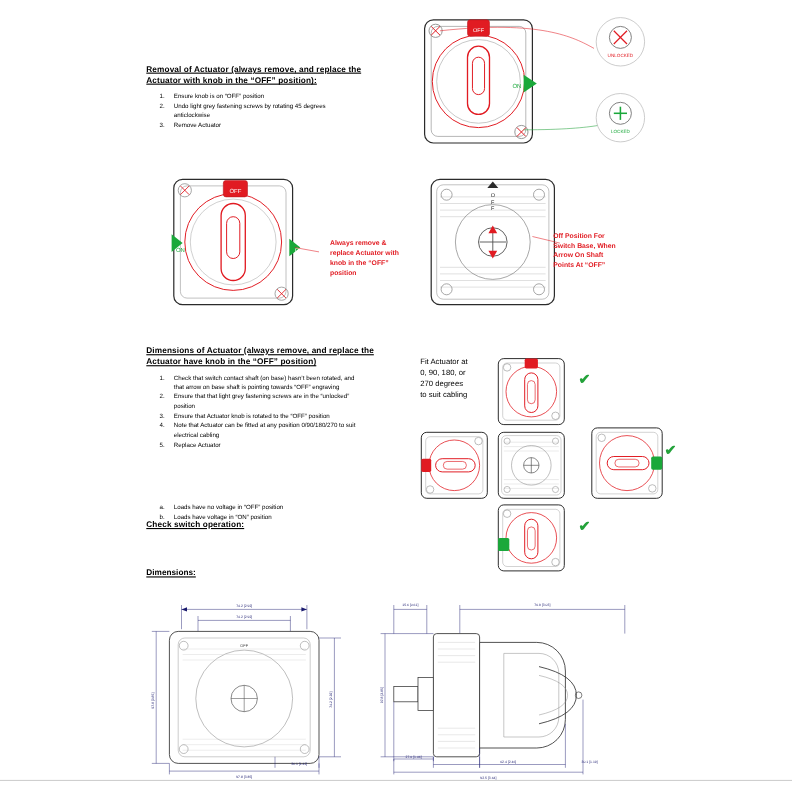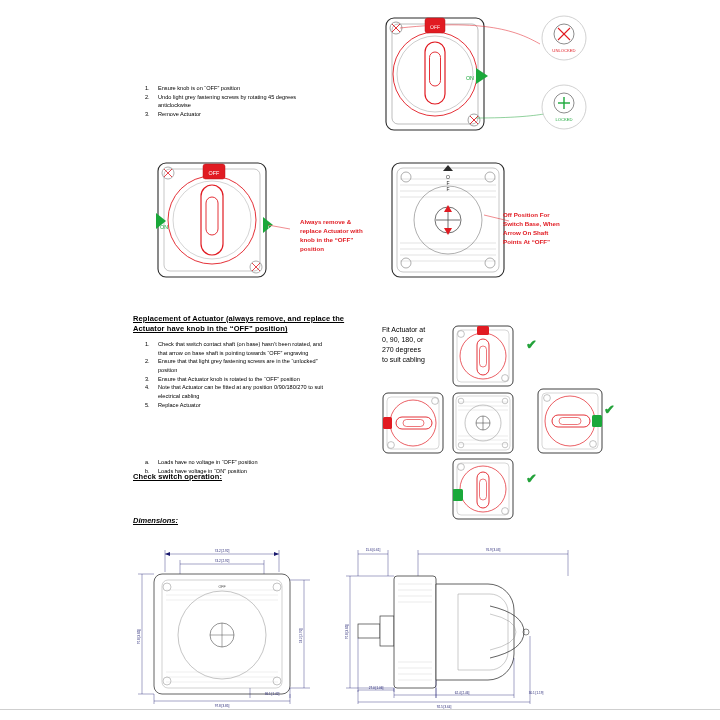--- a/index.html
+++ b/index.html
@@ -78,20 +78,24 @@
     bottom: 10px;
     height: 1px;
     background: #cfcfcf;
   }
 </style>
 </head>
 <body>
 
 <div class="page">
 
+  <div class="sec-title" style="left:133px; top:58px;">
+    <div>Removal of Actuator (always remove, and replace the</div>
+    <div>Actuator with knob in the “OFF” position):</div>
+  </div>
 
   <div class="steps" style="left:145px; top:84px; width:215px;">
     <div class="row">
       <span class="num">1.</span>
       <span style="white-space:pre-line">Ensure knob is on “OFF” position</span>
     </div>
     <div class="row">
       <span class="num">2.</span>
       <span style="white-space:pre-line">Undo light grey fastening screws by rotating 45 degrees
 anticlockwise</span>
@@ -235,21 +239,21 @@
   </div>
 
   <div class="note-red" style="left:503px; top:211px; width:95px;">
     <div>Off Position For</div>
     <div>Switch Base, When</div>
     <div>Arrow On Shaft</div>
     <div>Points At “OFF”</div>
   </div>
 
   <div class="sec-title" style="left:133px; top:314px;">
-    <div>Replacement of Actuator (always remove, and replace the</div>
+    <div>Dimensions of Actuator (always remove, and replace the</div>
     <div>Actuator have knob in the “OFF” position)</div>
   </div>
 
   <div class="steps" style="left:145px; top:340px; width:225px;">
     <div class="row">
       <span class="num">1.</span>
       <span style="white-space:pre-line">Check that switch contact shaft (on base) hasn’t been rotated, and
 that arrow on base shaft is pointing towards “OFF” engraving</span>
     </div>
     <div class="row">
@@ -379,21 +383,21 @@
     <div class="row">
       <span class="num">a.</span>
       <span>Loads have no voltage in “OFF” position</span>
     </div>
     <div class="row">
       <span class="num">b.</span>
       <span>Loads have voltage in “ON” position</span>
     </div>
   </div>
 
-  <div class="dims-title" style="left:133px; top:516px;font-style:italic;">Dimensions:</div>
+  <div class="dims-title" style="left:133px; top:516px;">Dimensions:</div>
 
   <div class="fig" style="left:132px; top:532px;">
     <svg width="190" height="175" viewBox="0 0 190 175">
       <g stroke="#1a1a6e" stroke-width="0.4" fill="none">
 
         <line x1="33" y1="18" x2="33" y2="40"></line>
         <line x1="147" y1="18" x2="147" y2="40"></line>
         <line x1="33" y1="22" x2="147" y2="22"></line>
         <path d="M33 22 l5 -2 0 4 z" fill="#1a1a6e" stroke="none"></path>
         <path d="M147 22 l-5 -2 0 4 z" fill="#1a1a6e" stroke="none"></path>

